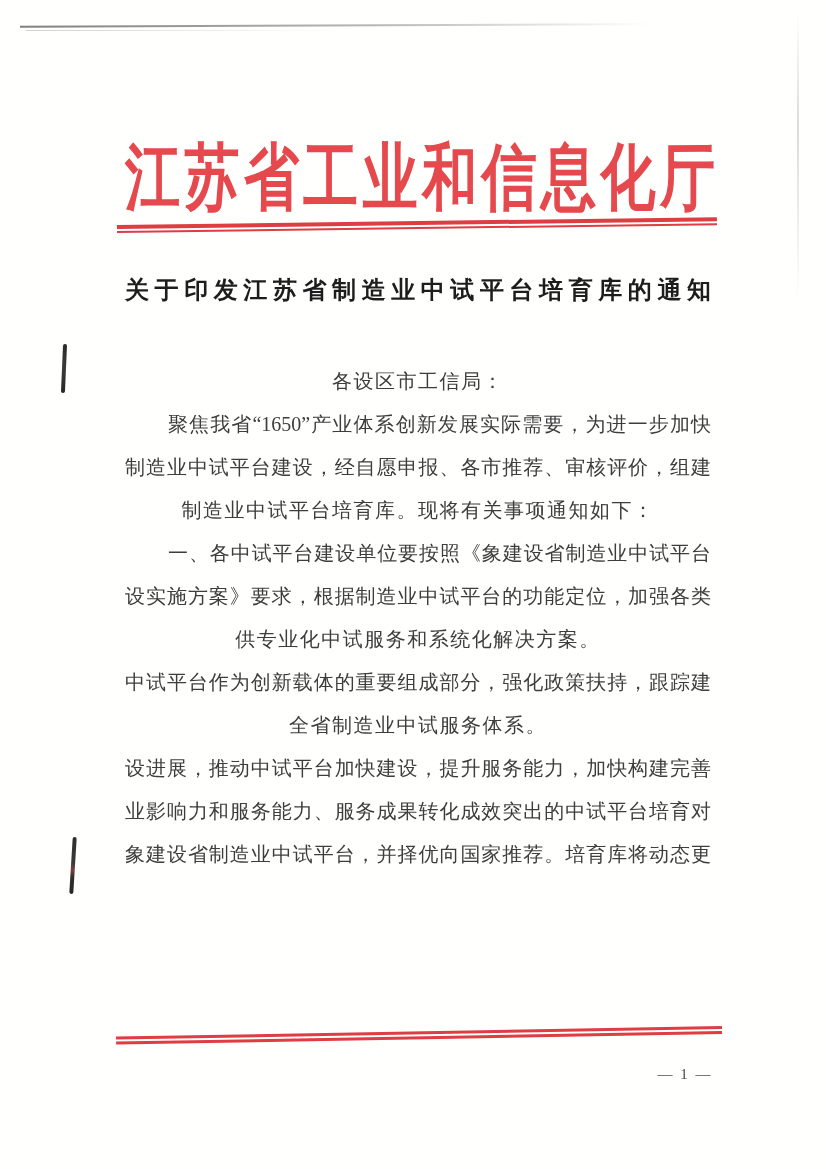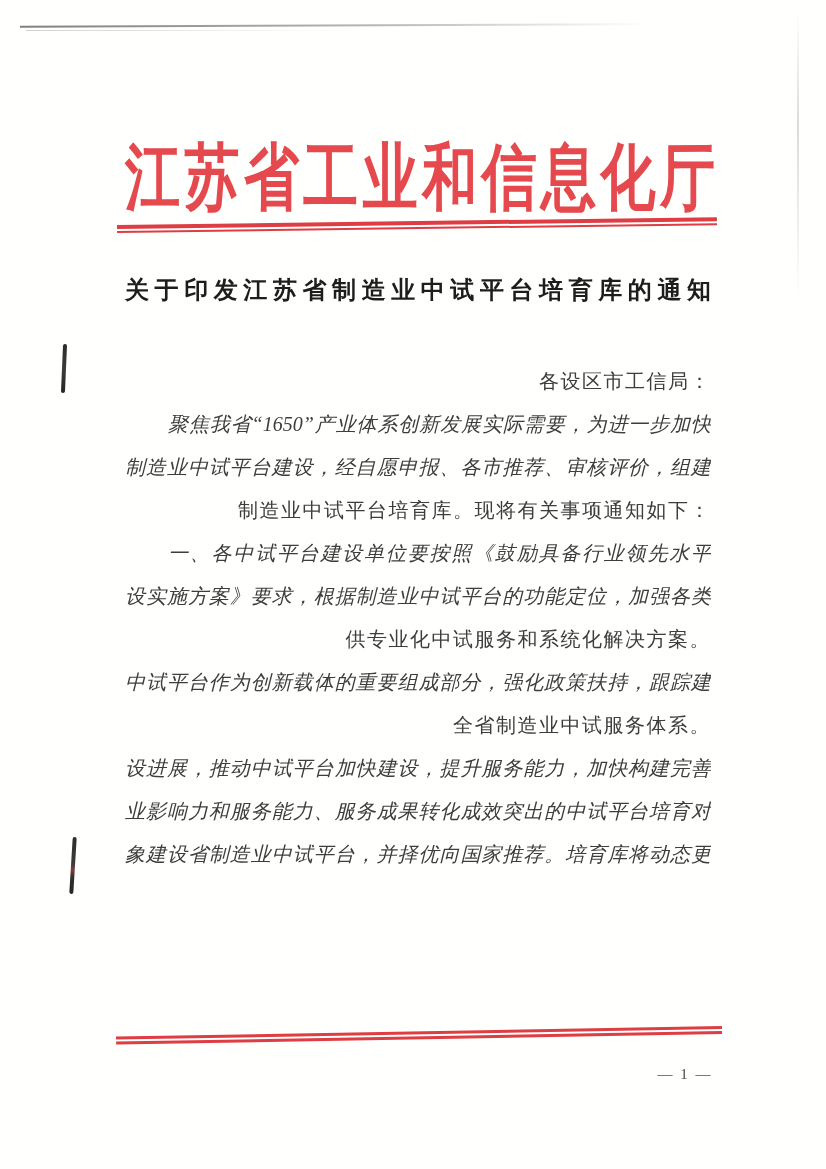--- a/index.html
+++ b/index.html
@@ -66,22 +66,22 @@
   .doc-title {
     position: absolute; left: 125px; top: 271px; width: 586px;
     line-height: 38px; font-size: 24px; font-weight: 700; color: #1d1d1d;
     text-align: justify; text-align-last: justify;
   }
   .doc-body {
     position: absolute; left: 125px; top: 360px; width: 586px;
     font-size: 20px; color: #3d3d3d;
   }
   .bline { height: 43px; line-height: 43px; overflow: hidden; }
-  .bline.fill { text-align: justify; text-align-last: justify; text-justify: inter-character; font-style: italic; }
-  .bline.plain { text-align: right; letter-spacing: 1.5px; }
+  .bline.fill { text-align: justify; text-align-last: justify; text-justify: inter-character; }
+  .bline.plain { text-align: center; letter-spacing: 1.5px; }
   .bline.indent { padding-left: 43px; }
 
   
   .page-number {
     position: absolute; left: 640px; top: 1066px; width: 90px;
     font-size: 15px; color: #4a4a4a; letter-spacing: 2px; text-align: center;
   }
 </style>
 </head>
 <body>
@@ -102,21 +102,21 @@
     <div class="r2"></div>
   </div>
 
   <div class="doc-title">关于印发江苏省制造业中试平台培育库的通知</div>
 
   <div class="doc-body">
     <div class="bline plain">各设区市工信局：</div>
     <div class="bline indent fill">聚焦我省“1650”产业体系创新发展实际需要，为进一步加快</div>
     <div class="bline fill">制造业中试平台建设，经自愿申报、各市推荐、审核评价，组建</div>
     <div class="bline plain">制造业中试平台培育库。现将有关事项通知如下：</div>
-    <div class="bline indent fill">一、各中试平台建设单位要按照《鼓励具备行业领先水平</div>
+    <div class="bline indent fill">一、各中试平台建设单位要按照《象建设省制造业中试平台</div>
     <div class="bline fill">设实施方案》要求，根据制造业中试平台的功能定位，加强各类</div>
     <div class="bline plain">供专业化中试服务和系统化解决方案。</div>
     <div class="bline fill">中试平台作为创新载体的重要组成部分，强化政策扶持，跟踪建</div>
     <div class="bline plain">全省制造业中试服务体系。</div>
     <div class="bline fill">设进展，推动中试平台加快建设，提升服务能力，加快构建完善</div>
     <div class="bline fill">业影响力和服务能力、服务成果转化成效突出的中试平台培育对</div>
     <div class="bline fill">象建设省制造业中试平台，并择优向国家推荐。培育库将动态更</div>
   </div>
 
   <div class="rule rule-bottom">

